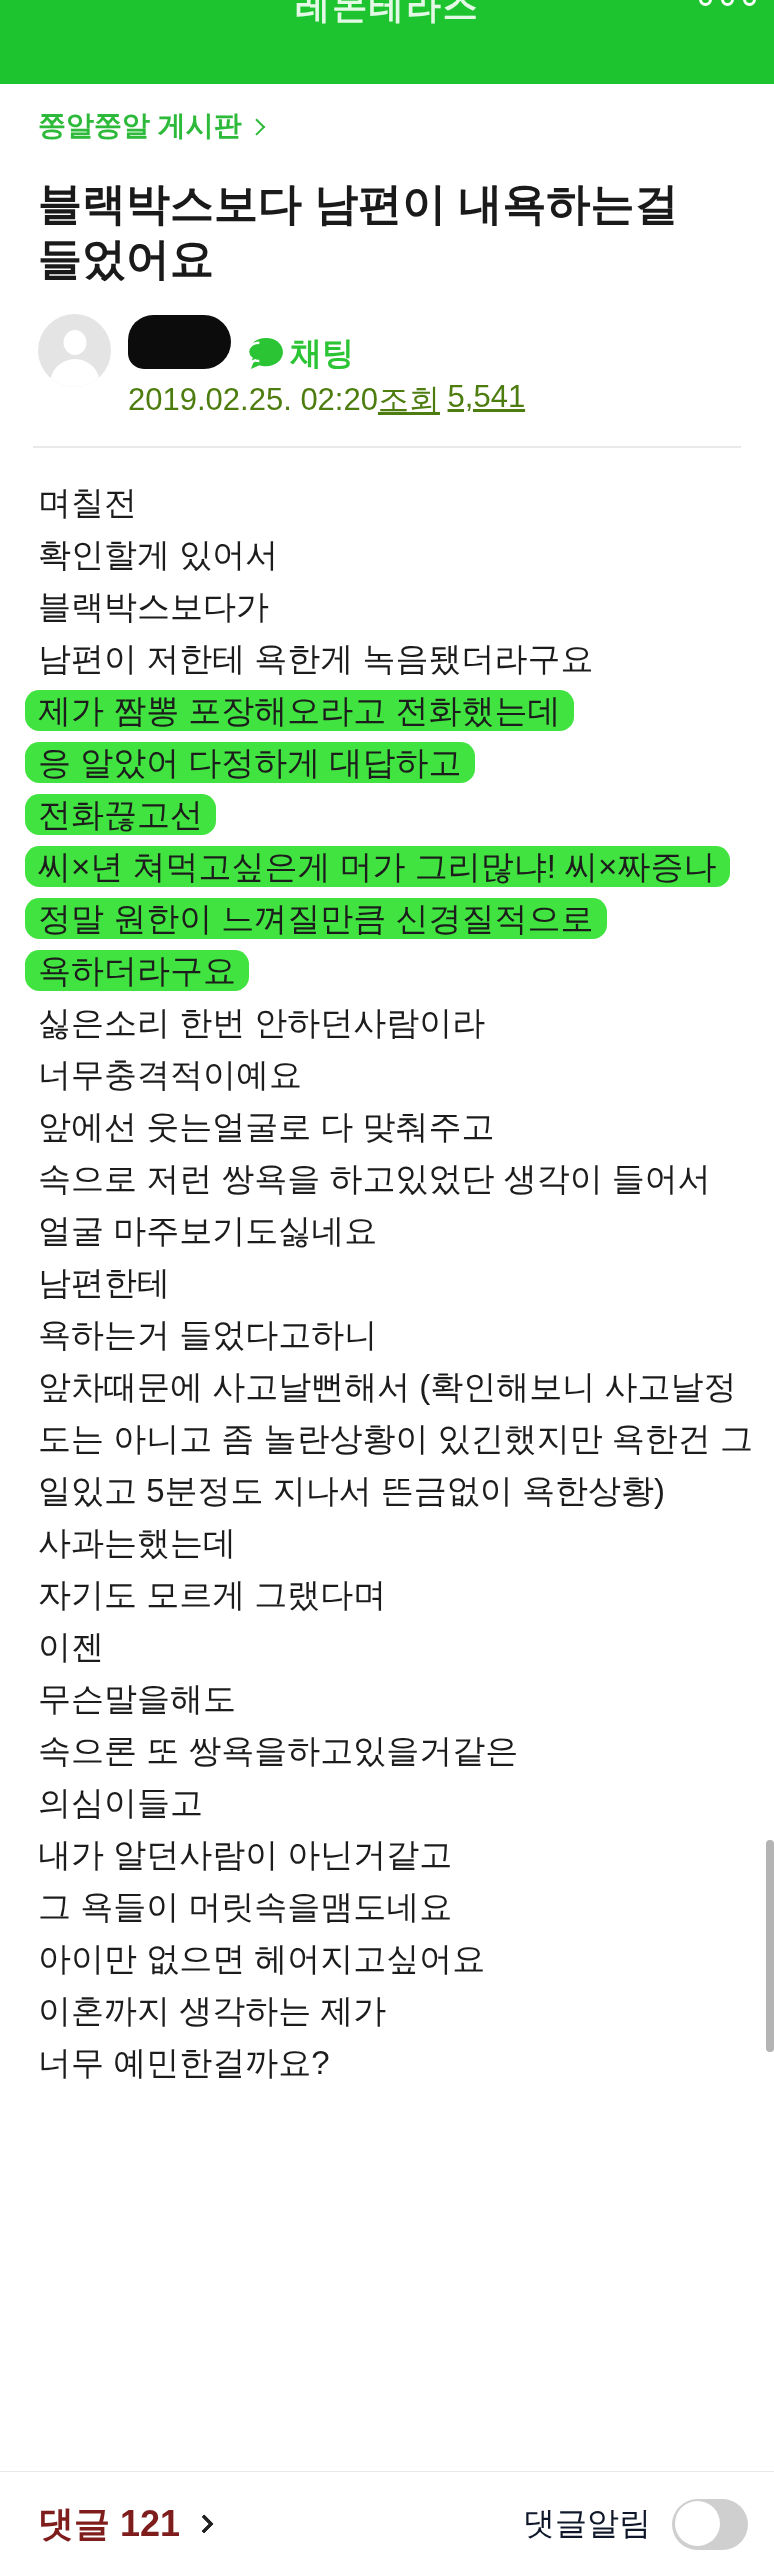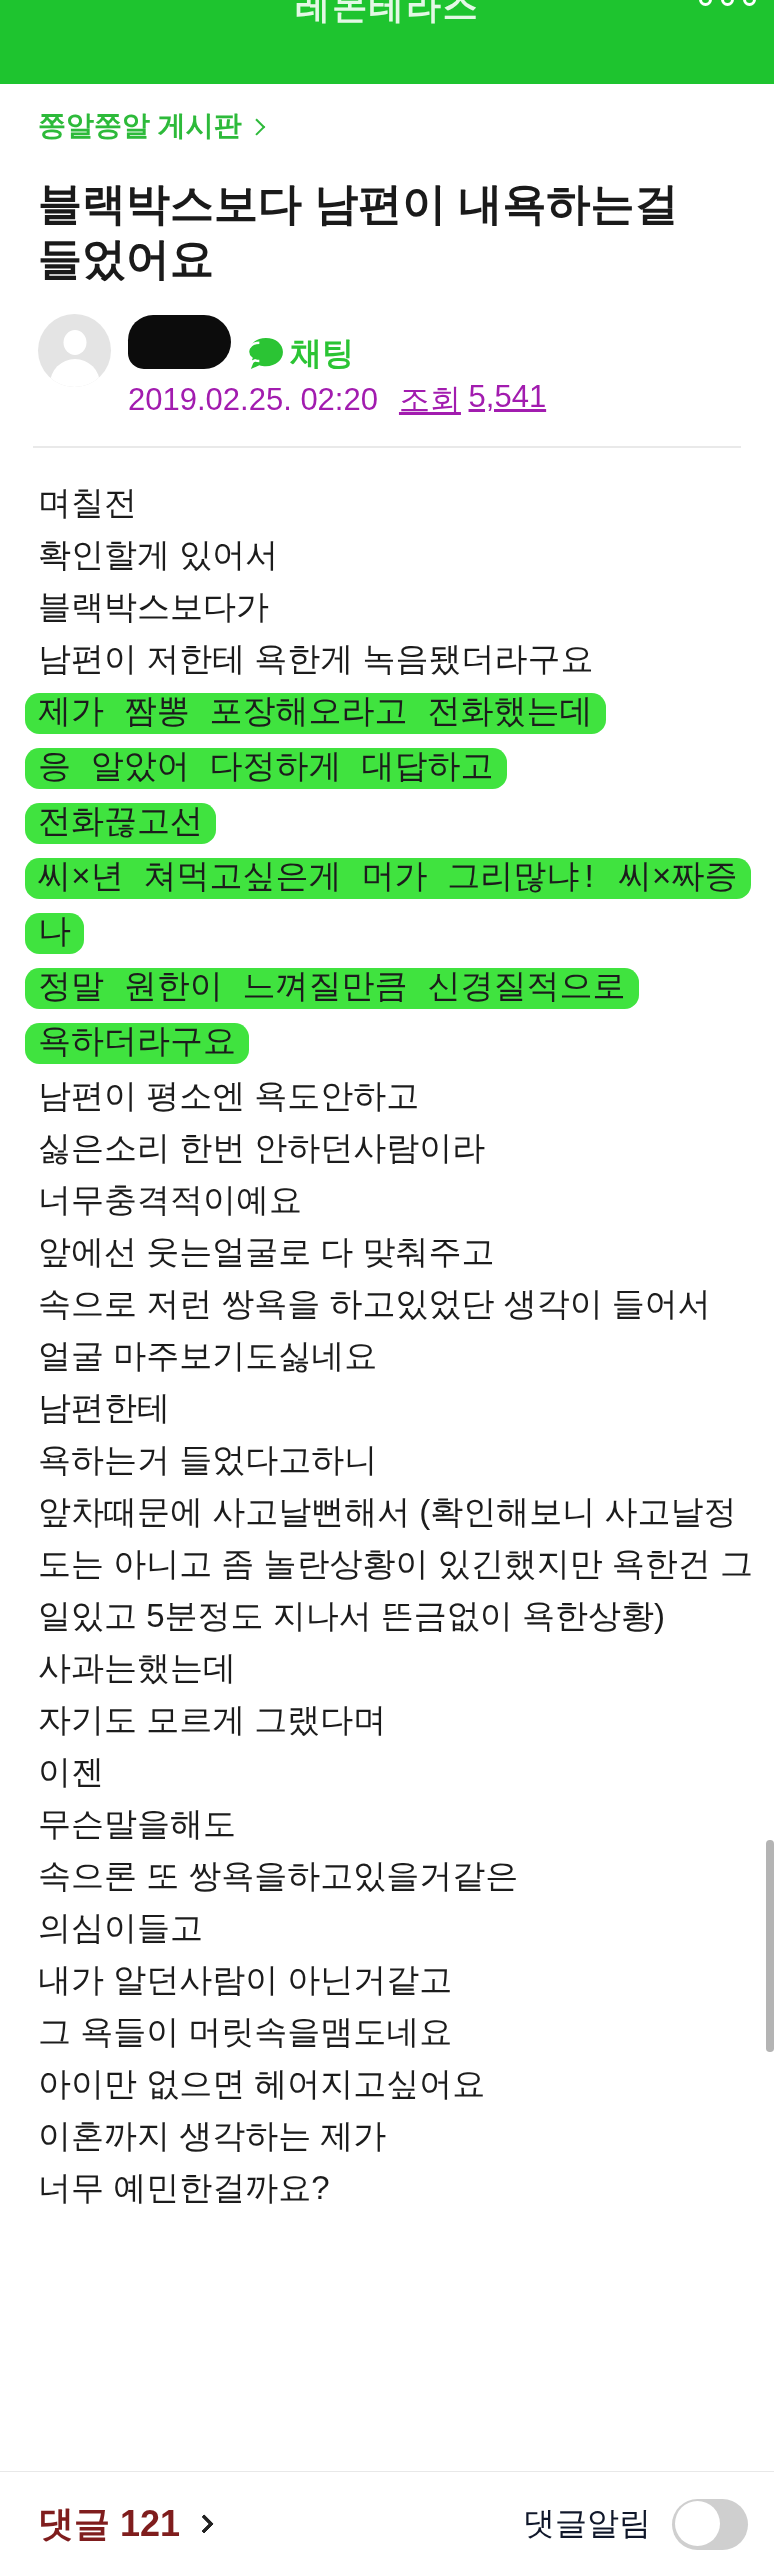--- a/index.html
+++ b/index.html
@@ -64,40 +64,40 @@
   .name-redacted {
     width:103px; height:54px; background:#0c0c0c;
     border-radius:27px 29px 29px 17px; cursor:pointer;
   }
   .chat-badge {
     display:flex; align-items:center; gap:5.7px; margin-left:15.3px; cursor:pointer;
     color:#2BC434; font-size:32px; font-weight:600;margin-top:24px;
   }
   .chat-icon { width:38px; height:34px; }
   .author-line2 {
-    margin-top:9.6px; color:#a21caf; font-size:31px;
-    display:flex; gap:21px; align-items:baseline;
+    margin-top:9.6px; color:#4d7c0f; font-size:31px;
+    display:flex; align-items:baseline;
   }
   .views { display:flex; gap:7.6px;text-decoration:underline; }
   
   .divider {
     position:absolute; top:446px; left:33px; width:708px; height:1.9px;
     background:#e9e9e9; border:none;
   }
   
   .post-body {
     position:absolute; top:477px; left:38px; width:715px;
     color:#1c1c1c; font-size:33px; line-height:52px;
     word-break:break-all;
   }
   .body-line { min-height:52px; }
   .hl {
     background:#40E33F; border-radius:14.3px;
     padding:1.9px 13.4px; margin-left:-13.4px;
-    -webkit-box-decoration-break:clone; box-decoration-break:clone;font-family:Liberation Mono, monospace;
+    -webkit-box-decoration-break:clone; box-decoration-break:clone;
   }
   
   .scroll-thumb {
     position:absolute; top:1840px; right:1px; width:7.6px; height:212px;
     background:#b4b4b4; border-radius:3.8px; cursor:pointer;
   }
   
   .comment-bar {
     position:absolute; left:0; top:2471px; width:775px; height:105px;
     border-top:1.9px solid #e8e8e8; background:#ffffff;
@@ -174,21 +174,20 @@
       <div class="body-line"><span>며칠전</span></div>
       <div class="body-line"><span>확인할게 있어서</span></div>
       <div class="body-line"><span>블랙박스보다가</span></div>
       <div class="body-line"><span>남편이 저한테 욕한게 녹음됐더라구요</span></div>
       <div class="body-line"><span class="hl">제가 짬뽕 포장해오라고 전화했는데</span></div>
       <div class="body-line"><span class="hl">응 알았어 다정하게 대답하고</span></div>
       <div class="body-line"><span class="hl">전화끊고선</span></div>
       <div class="body-line"><span class="hl">씨×년 쳐먹고싶은게 머가 그리많냐! 씨×짜증나</span></div>
       <div class="body-line"><span class="hl">정말 원한이 느껴질만큼 신경질적으로</span></div>
       <div class="body-line"><span class="hl">욕하더라구요</span></div>
-      <div class="body-line"><span>남편이 평소엔 욕도안하고</span></div>
       <div class="body-line"><span>싫은소리 한번 안하던사람이라</span></div>
       <div class="body-line"><span>너무충격적이예요</span></div>
       <div class="body-line"><span>앞에선 웃는얼굴로 다 맞춰주고</span></div>
       <div class="body-line"><span>속으로 저런 쌍욕을 하고있었단 생각이 들어서</span></div>
       <div class="body-line"><span>얼굴 마주보기도싫네요</span></div>
       <div class="body-line"><span>남편한테</span></div>
       <div class="body-line"><span>욕하는거 들었다고하니</span></div>
       <div class="body-line"><span>앞차때문에 사고날뻔해서 (확인해보니 사고날정도는 아니고 좀 놀란상황이 있긴했지만 욕한건 그 일있고 5분정도 지나서 뜬금없이 욕한상황)</span></div>
       <div class="body-line"><span>사과는했는데</span></div>
       <div class="body-line"><span>자기도 모르게 그랬다며</span></div>

